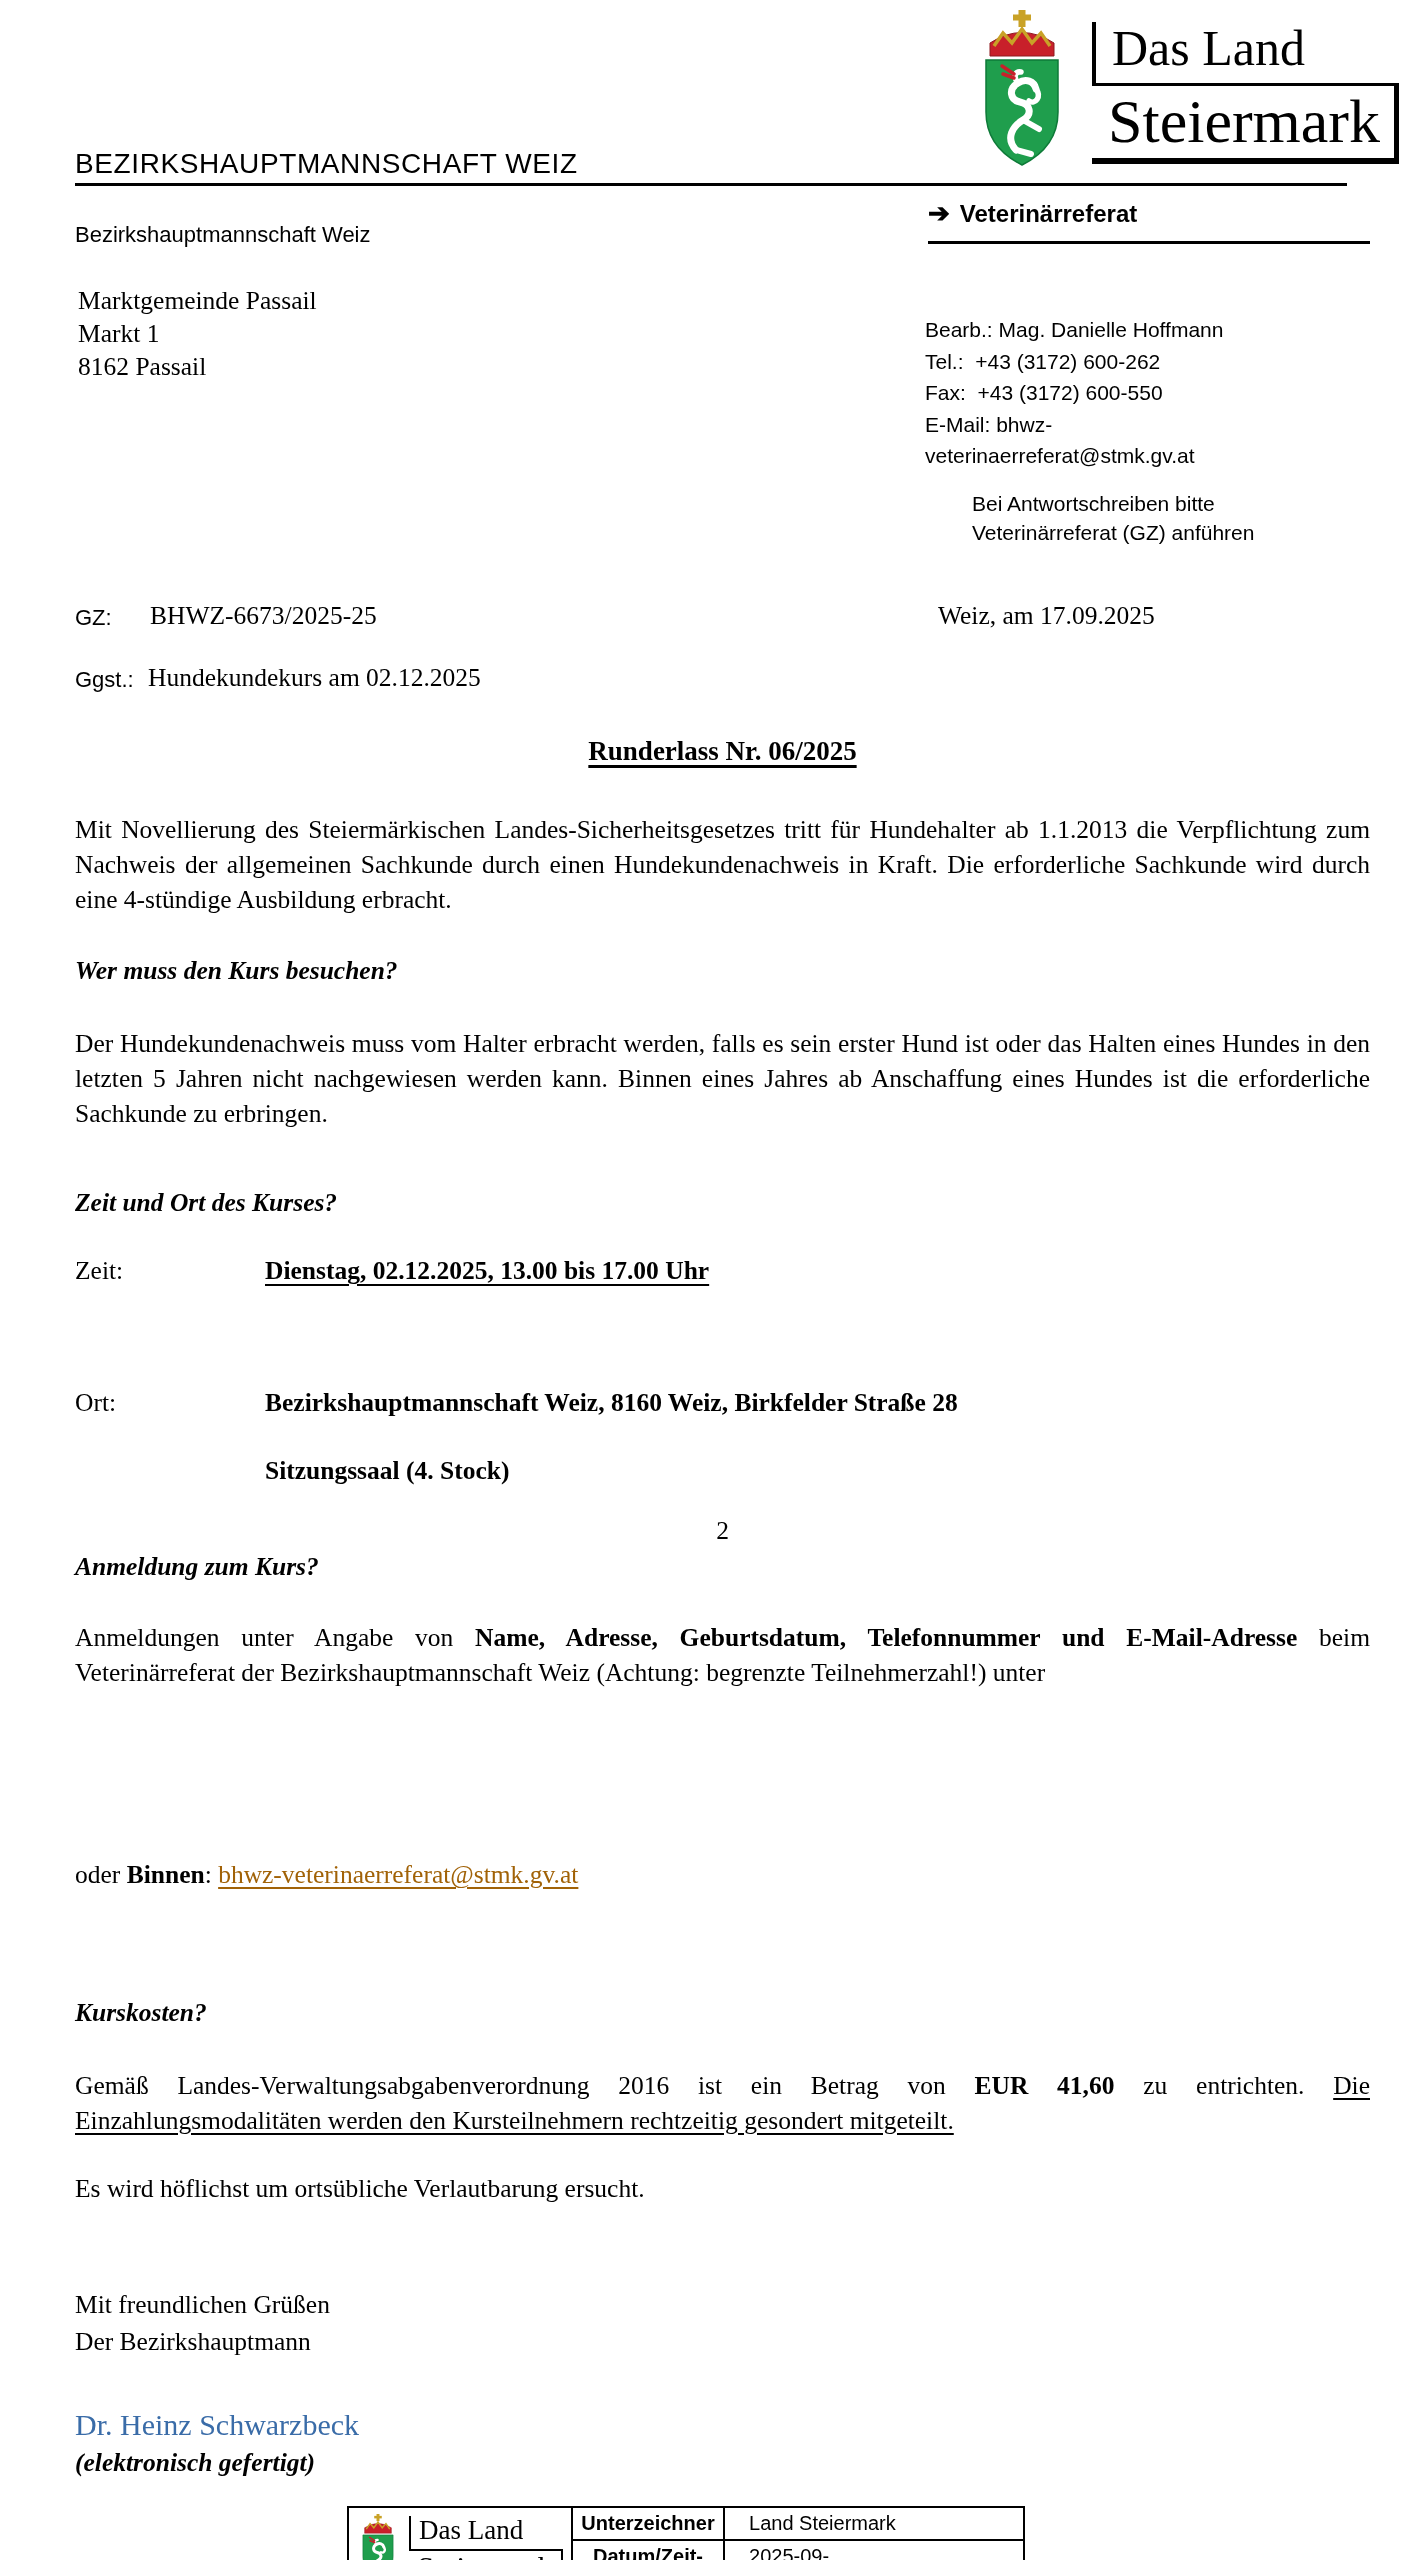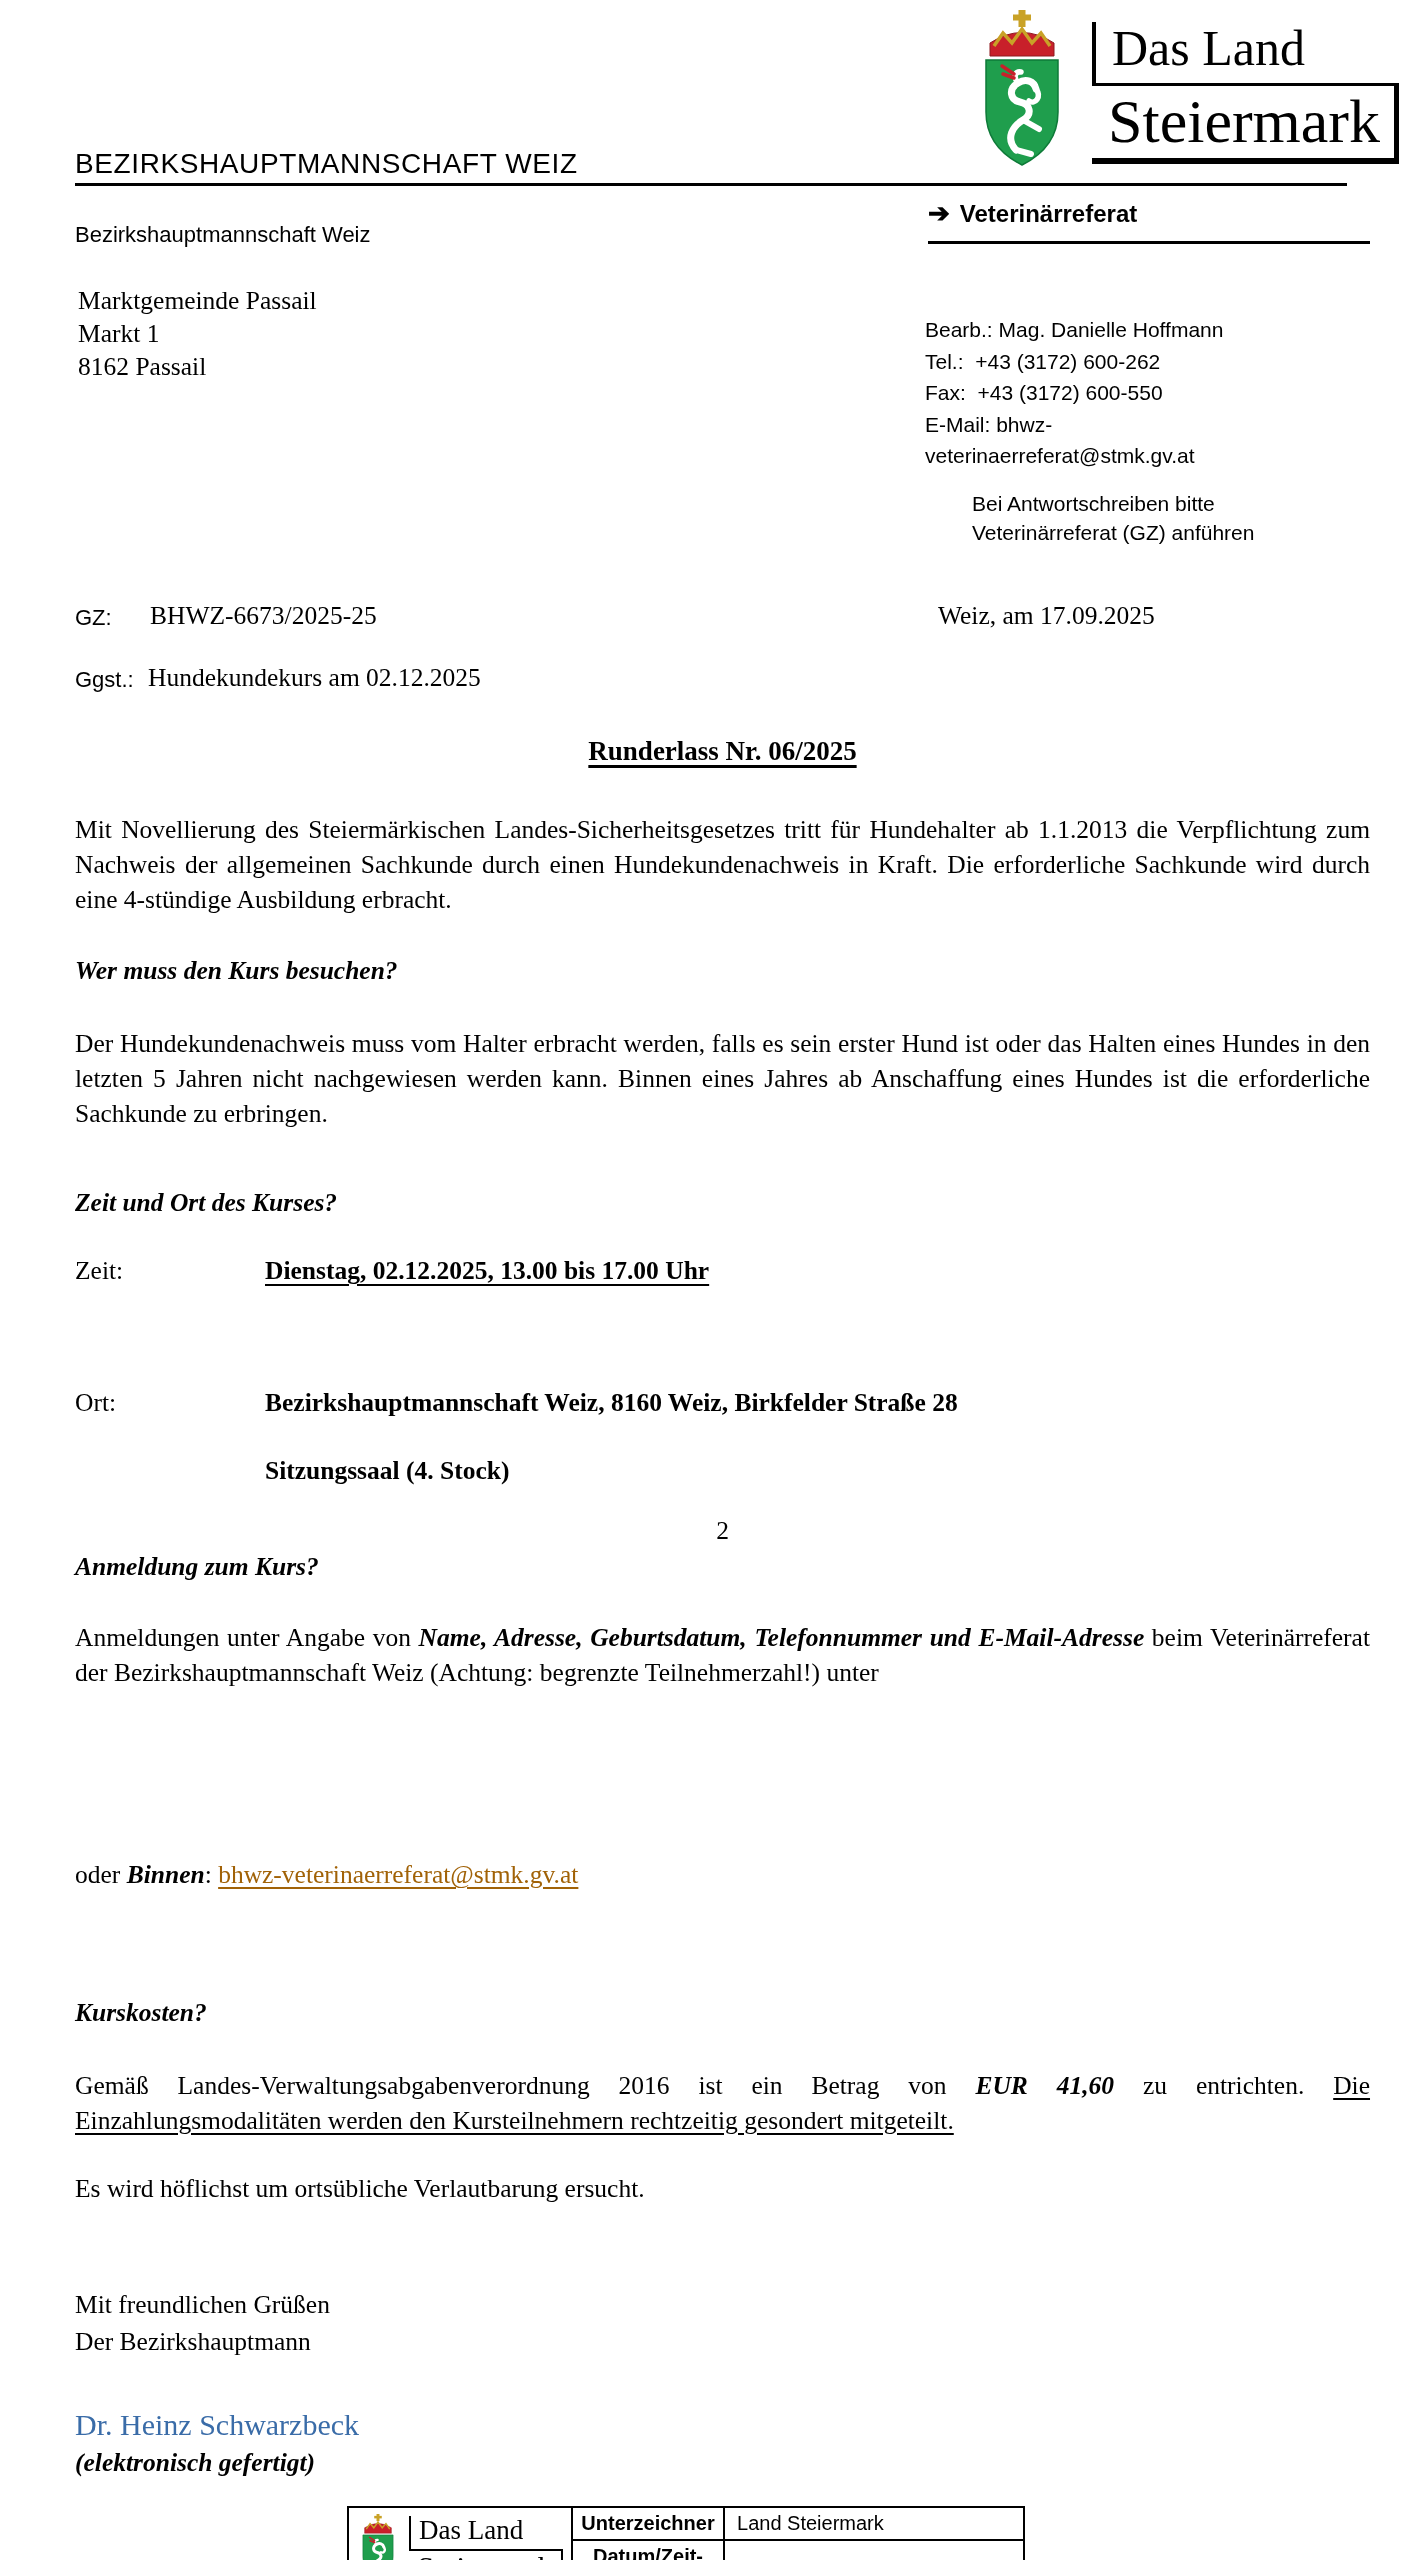--- a/index.html
+++ b/index.html
@@ -62,38 +62,38 @@
   .kv-row { left:75px; font-size:25.5px; }
   .kv-label { display:inline-block; width:190px; }
   .zeit-row { top:1256px; }
   .zeit-value { font-weight:bold; text-decoration:underline; text-decoration-thickness:2px; text-underline-offset:5px; }
   .ort-row { top:1388px; }
   .ort-value { font-weight:bold; }
   .ort-line2 { left:265px; top:1456px; font-size:25.5px; font-weight:bold; }
   .page-number { left:75px; top:1516px; width:1295px; text-align:center; font-size:25.5px; }
   .h-reg { top:1552px; }
   .p3 { top:1620px; }
-  .bold { font-weight:bold;font-style:italic; }
+  .bold { font-weight:bold; }
   .tel-line { left:75px; top:1790px; font-size:25.5px; font-weight:bold; }
   .email-line { left:75px; top:1860px; font-size:25.5px; }
   .email-link { color:#a16207; text-decoration:underline; text-underline-offset:4px; }
   .h-cost { top:1998px; }
   .p4 { top:2068px; }
   .ul-sent { text-decoration:underline; text-underline-offset:4px; }
   .closing-line { left:75px; top:2174px; font-size:25.5px; }
   .regards { left:75px; top:2286px; font-size:25.5px; line-height:37px; }
   .signer-name { left:75px; top:2408px; font-size:30px; color:#3a6ca8; }
   .sig-note { left:75px; top:2448px; font-size:25.5px; font-weight:bold; font-style:italic; }
 
   
   .sig-table { left:347px; top:2506px; border-collapse:collapse; }
   .sig-table td { border:2px solid #000; font-size:20px; vertical-align:middle; }
   .sig-logo-cell { width:212px; padding:6px 8px; }
   .sig-label-cell { width:152px; font-weight:bold; text-align:center; padding:4px 6px; height:31px; }
-  .sig-value-cell { width:300px; padding:4px 12px; height:31px; }
+  .sig-value-cell { width:300px; padding:4px 24px; height:31px; }
   .mini-logo { display:flex; align-items:flex-start; }
   .mini-logo-text { margin-left:10px; margin-top:2px; }
   .mini-line1 { font-size:27px; line-height:1.05; border-left:2.5px solid #000; padding:0 0 4px 8px; }
   .mini-line2 { font-size:31px; line-height:1.0;
     border-top:2px solid #000; border-right:2.5px solid #000; border-bottom:3px solid #000;
     padding:2px 8px 2px 8px; }
 </style>
 </head>
 <body>
 

